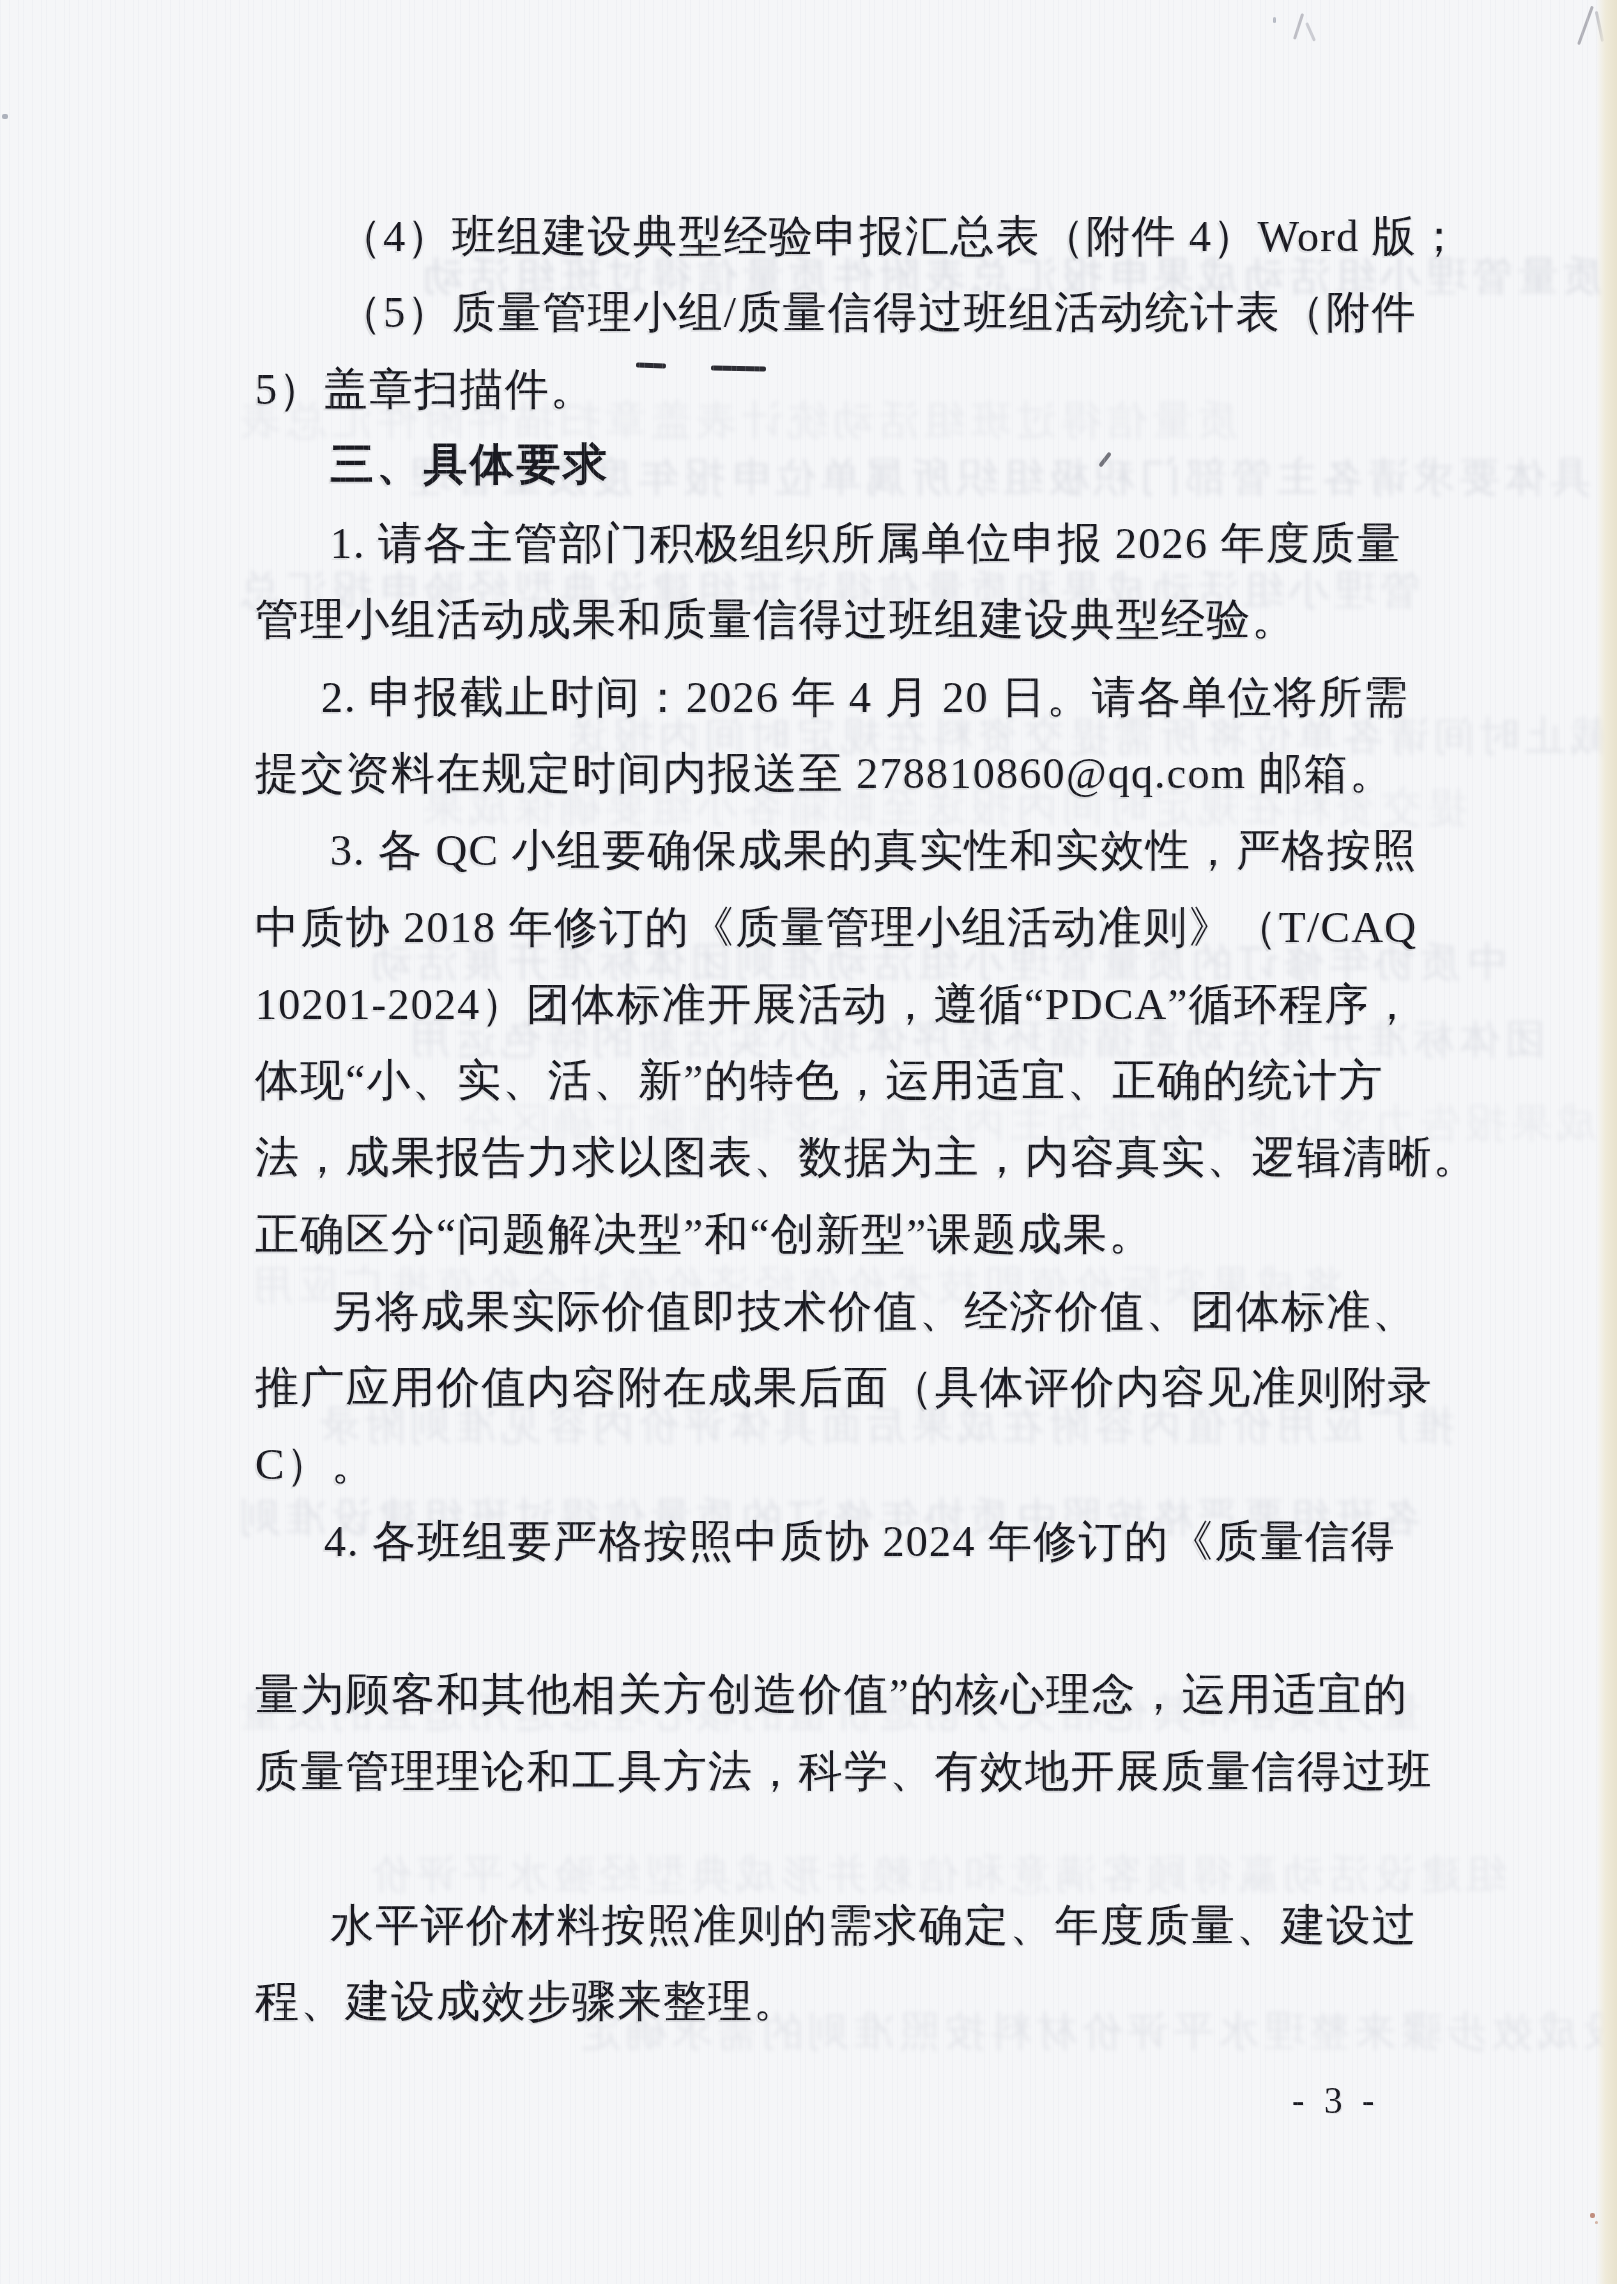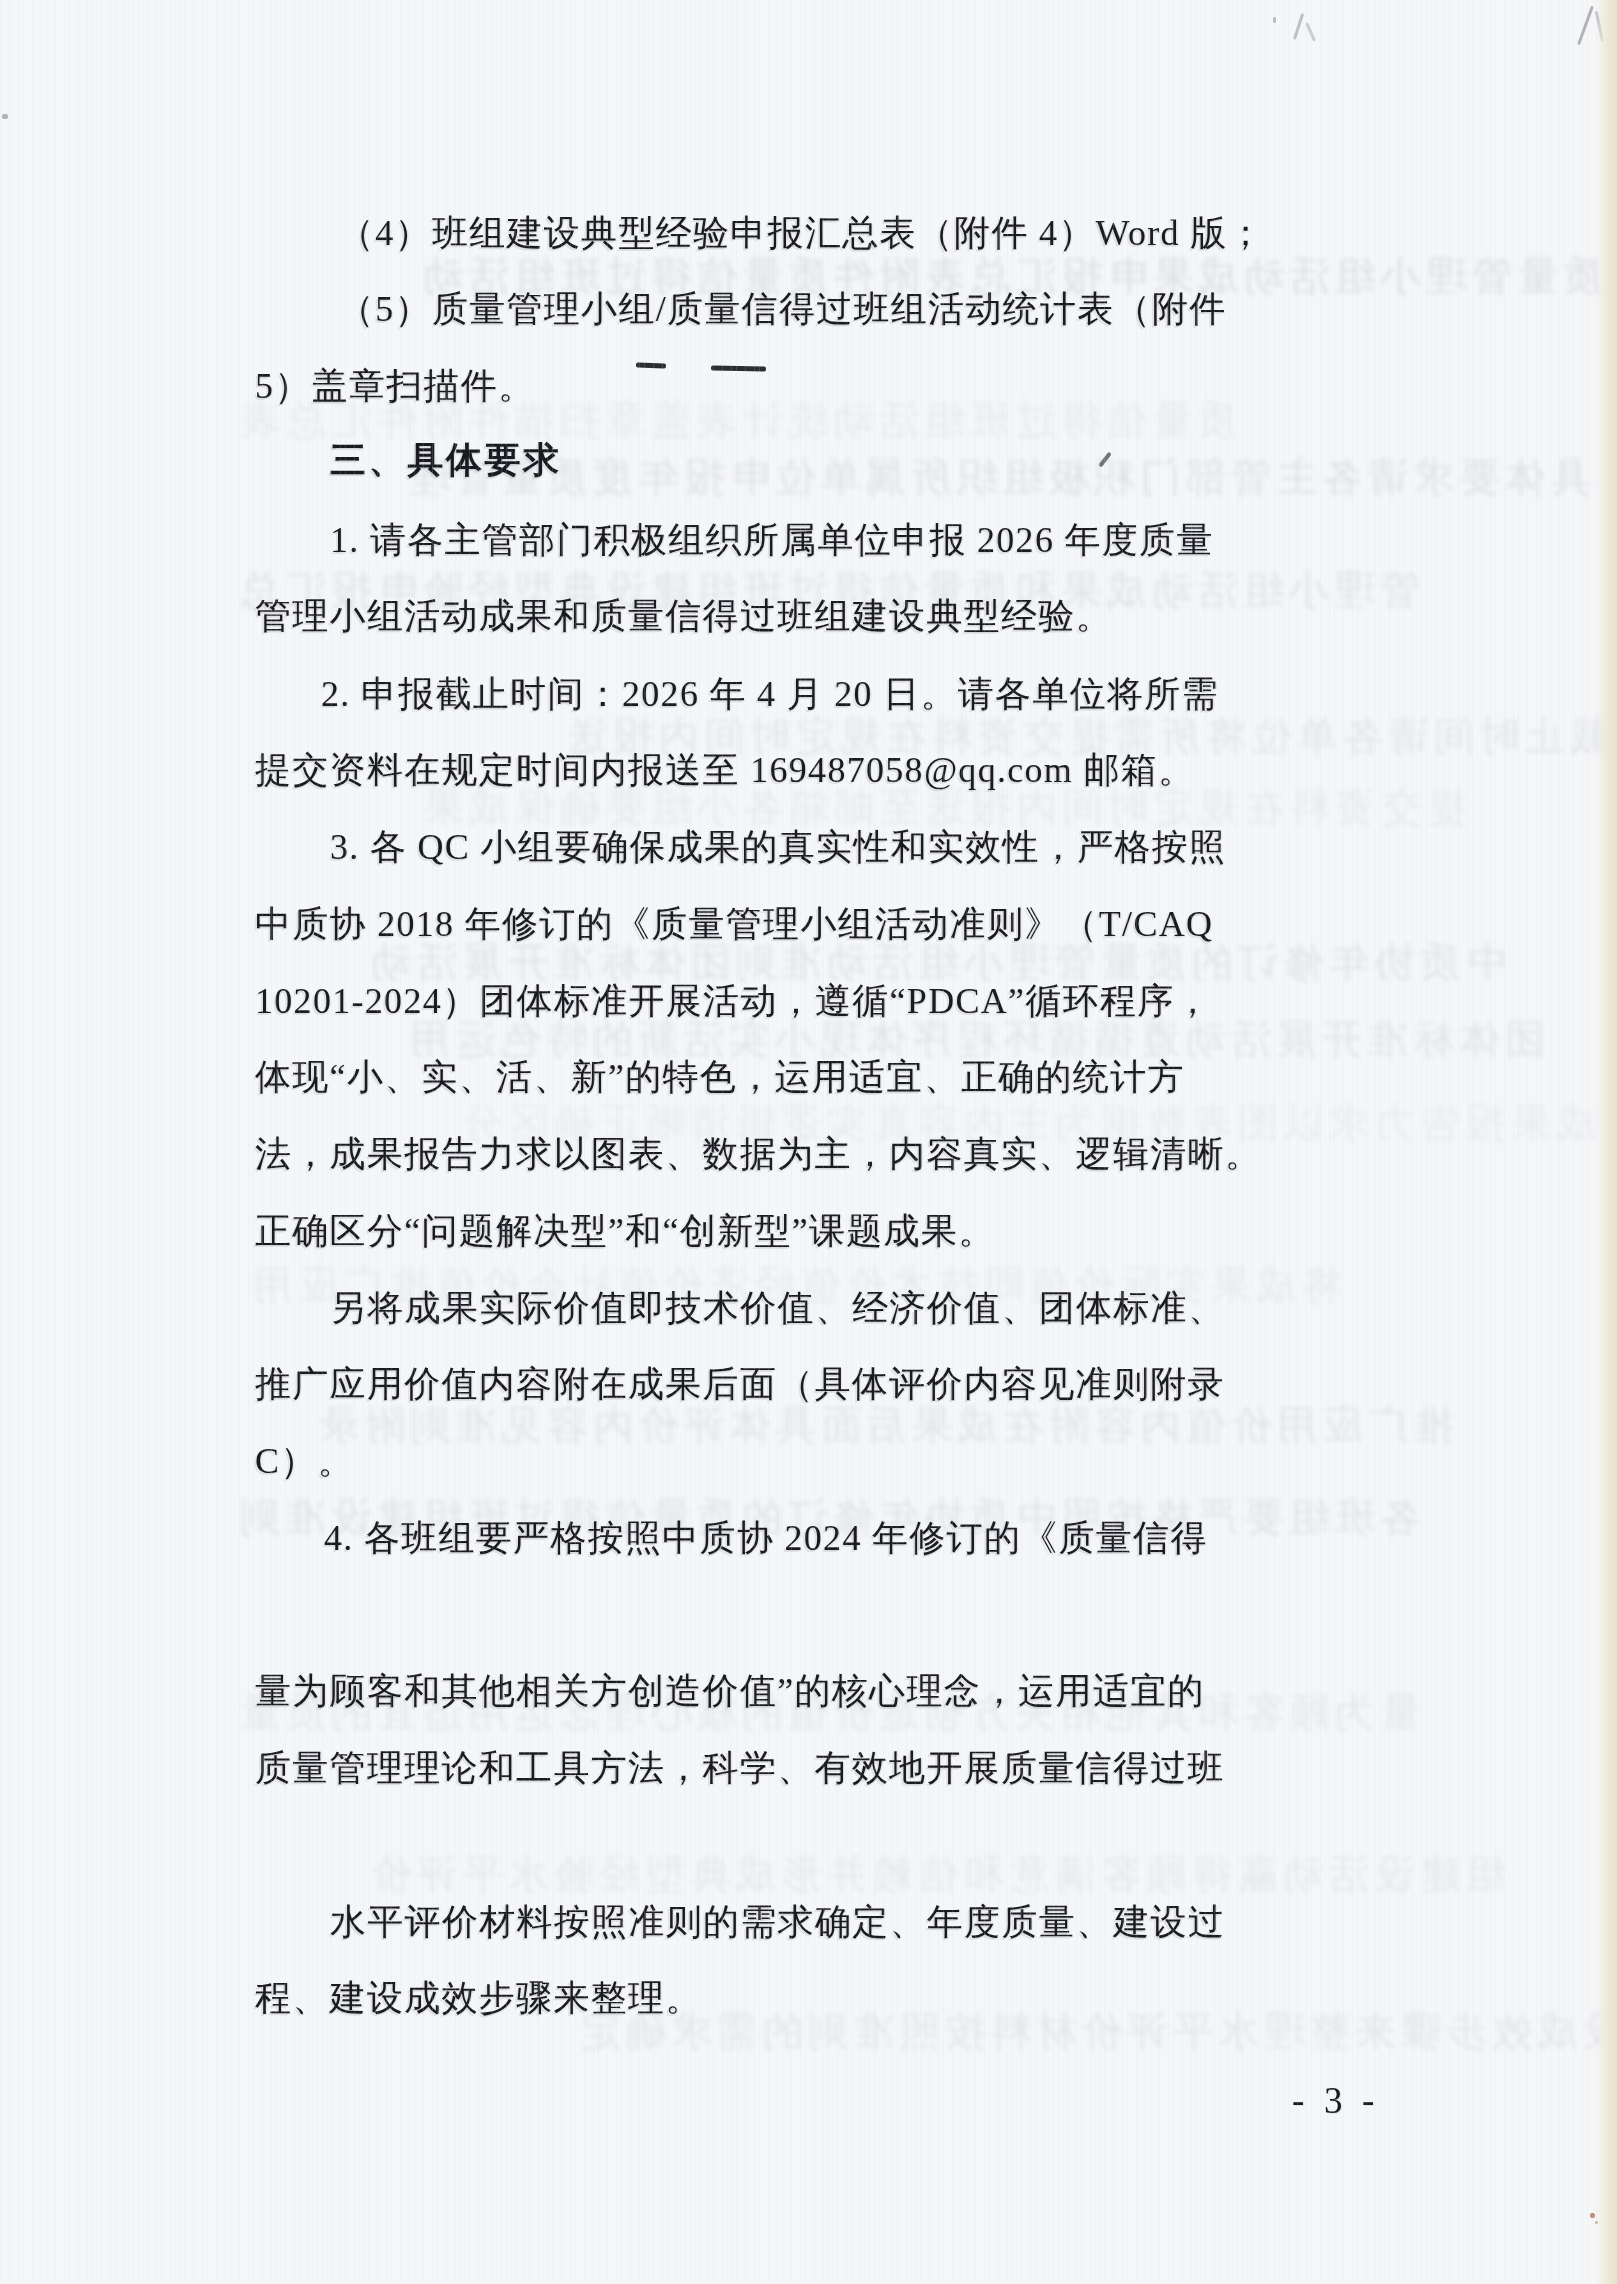--- a/index.html
+++ b/index.html
@@ -22,21 +22,21 @@
   }
   
   .edge-band{
     position:absolute;top:0;right:0;width:22px;height:100%;
     background:linear-gradient(to right, rgba(238,233,214,0) 0%, #efead9 45%, #e7e1cc 100%);
   }
   .text-layer{position:absolute;inset:0;}
   .line{
     position:absolute;
     white-space:nowrap;
-    font-size:36px;line-height:1;
+    font-size:44px;line-height:1;
     letter-spacing:1.3px;
     color:#1a1a21;
     text-shadow:-2px 2px 0 rgba(45,45,60,0.10), 1.3px 1.3px 0 rgba(45,45,60,0.07);
   }
   .flush{left:247px;margin-left:8px;}
   .indent{left:330px;}
   .heading{font-weight:bold;letter-spacing:2.6px;font-family:Liberation Mono, monospace;}
   .pagenum{
     position:absolute;left:1292px;top:2079px;
     font-size:37px;letter-spacing:5.2px;color:#1a1a21;
@@ -79,21 +79,21 @@
   </div>
 
   <div class="text-layer">
     <div class="line indent" style="top:215px;left:338px">（4）班组建设典型经验申报汇总表（附件 4）Word 版；</div>
     <div class="line indent" style="top:291px;left:338px">（5）质量管理小组/质量信得过班组活动统计表（附件</div>
     <div class="line flush" style="top:368px">5）盖章扫描件。</div>
     <div class="line indent heading" style="top:445px">三、具体要求</div>
     <div class="line indent" style="top:522px">1. 请各主管部门积极组织所属单位申报 2026 年度质量</div>
     <div class="line flush" style="top:598px">管理小组活动成果和质量信得过班组建设典型经验。</div>
     <div class="line indent" style="top:676px;left:321px">2. 申报截止时间：2026 年 4 月 20 日。请各单位将所需</div>
-    <div class="line flush" style="top:752px">提交资料在规定时间内报送至 169487058@qq.com 邮箱。</div>
+    <div class="line flush" style="top:752px">提交资料在规定时间内报送至 278810860@qq.com 邮箱。</div>
     <div class="line indent" style="top:829px">3. 各 QC 小组要确保成果的真实性和实效性，严格按照</div>
     <div class="line flush" style="top:906px">中质协 2018 年修订的《质量管理小组活动准则》（T/CAQ</div>
     <div class="line flush" style="top:983px">10201-2024）团体标准开展活动，遵循“PDCA”循环程序，</div>
     <div class="line flush" style="top:1059px">体现“小、实、活、新”的特色，运用适宜、正确的统计方</div>
     <div class="line flush" style="top:1136px">法，成果报告力求以图表、数据为主，内容真实、逻辑清晰。</div>
     <div class="line flush" style="top:1213px">正确区分“问题解决型”和“创新型”课题成果。</div>
     <div class="line indent" style="top:1290px">另将成果实际价值即技术价值、经济价值、团体标准、</div>
     <div class="line flush" style="top:1366px">推广应用价值内容附在成果后面（具体评价内容见准则附录</div>
     <div class="line flush" style="top:1443px">C）。</div>
     <div class="line indent" style="top:1520px;left:324px">4. 各班组要严格按照中质协 2024 年修订的《质量信得</div>

